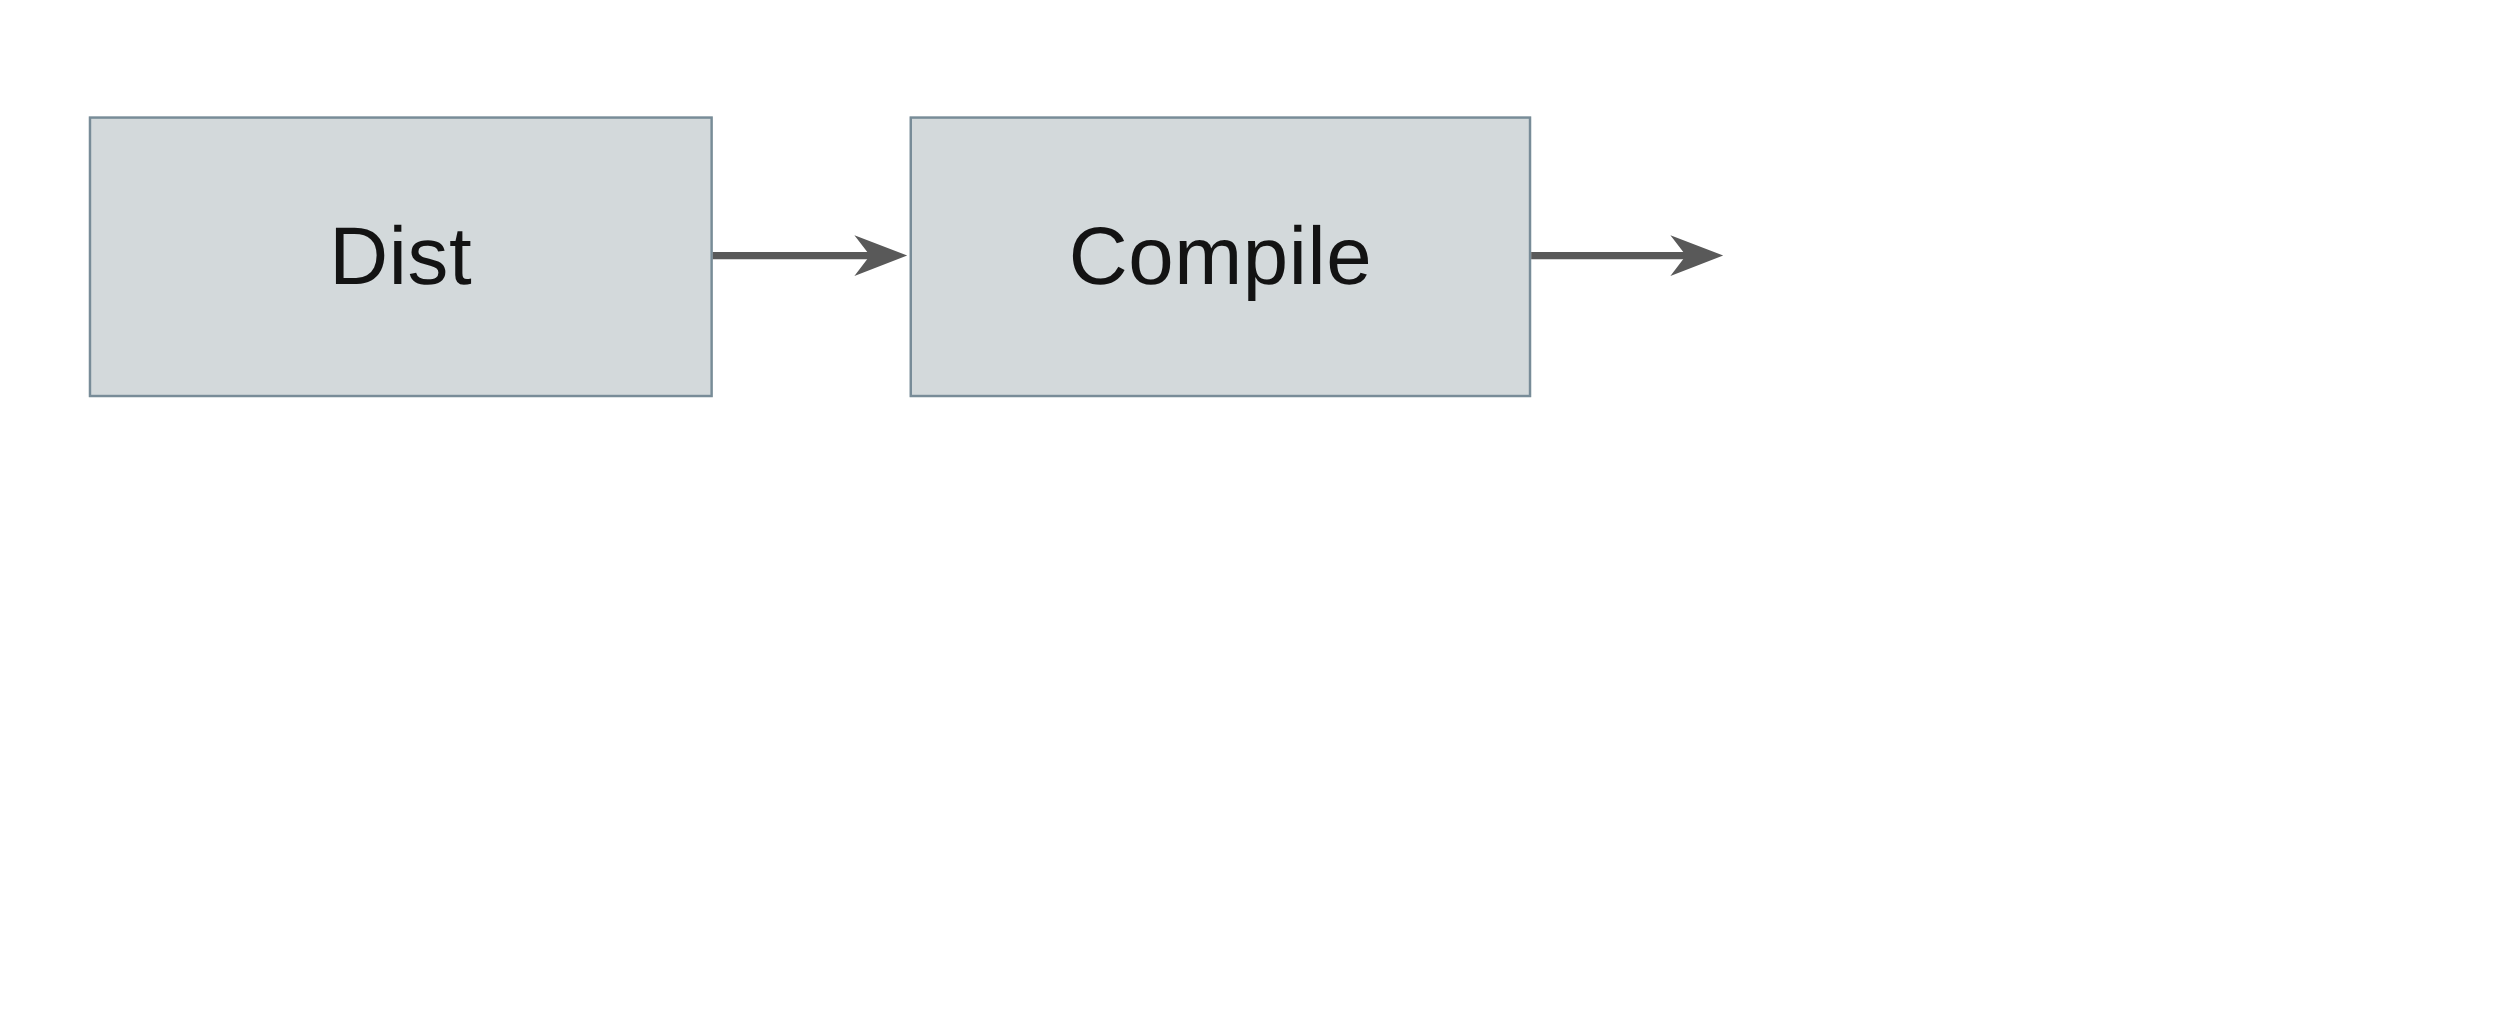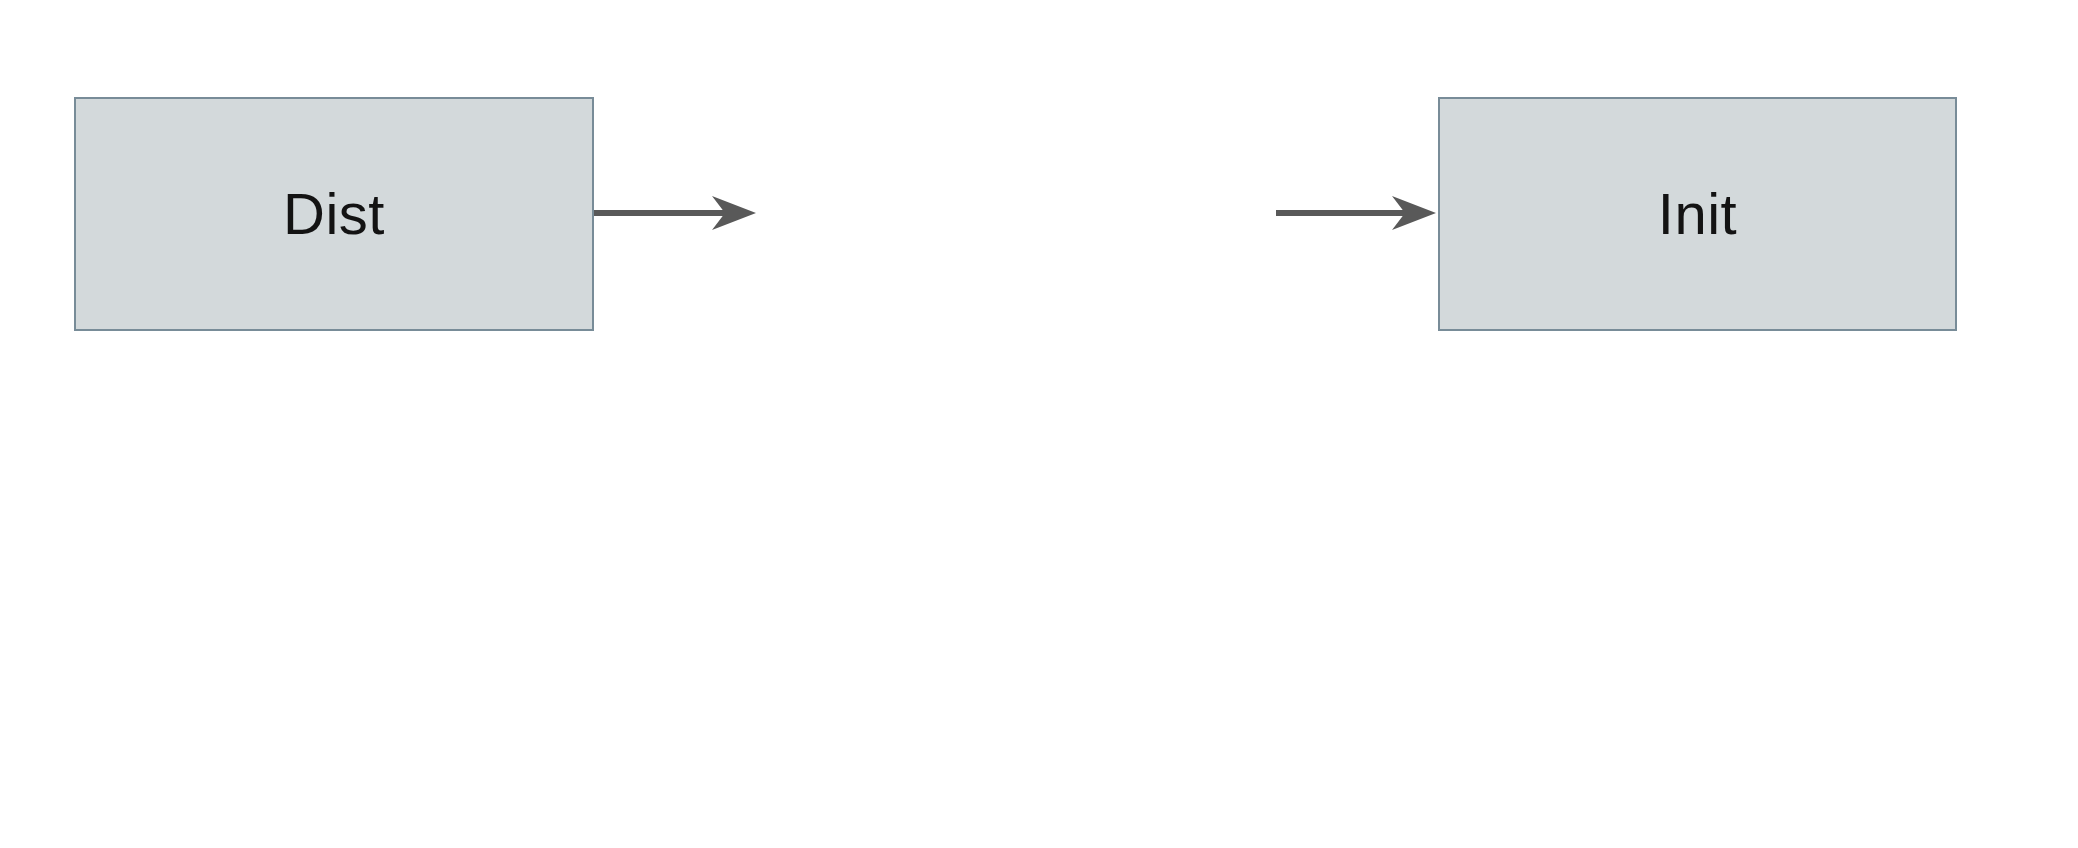--- a/index.html
+++ b/index.html
@@ -18,21 +18,21 @@
   .node {
     position: absolute;
     box-sizing: border-box;
     background: var(--node-fill, #d3d9db);
     border: 2.5px solid var(--node-border, #788c98);
     display: flex;
     align-items: center;
     justify-content: center;
   }
   .node-label {
-    font-size: 58px;
+    font-size: 68px;
     line-height: 1;
     color: var(--text, #131313);
     white-space: nowrap;
     letter-spacing: 0.5px;
   }
   .node-dist    { left: 74px;   top: 97px;  width: 520px; height: 234px; }
   .node-compile { left: 758px;  top: 97px;  width: 518px; height: 234px; }
   .node-init    { left: 1438px; top: 97px;  width: 519px; height: 234px; }
   .node-clean   { left: 760px;  top: 512px; width: 518px; height: 234px; }
   .edges-layer {
@@ -54,24 +54,24 @@
 </style>
 </head>
 <body>
 
 <div class="canvas">
 
   <div class="node node-dist">
     <span class="node-label">Dist</span>
   </div>
 
+  <div class="node node-compile">
+    <span class="node-label">Compile</span>
+  </div>
 
-  <div class="node node-init">
-    <span class="node-label">Init</span>
-  </div>
 
 
   <svg class="edges-layer" viewBox="0 0 2078 848" xmlns="http://www.w3.org/2000/svg">
     <g>
       <line class="edge-shaft" x1="594" y1="213" x2="727" y2="213"></line>
       <polygon class="edge-head" points="756,213 712,196 725,213 712,230"></polygon>
     </g>
     <g>
       <line class="edge-shaft" x1="1276" y1="213" x2="1407" y2="213"></line>
       <polygon class="edge-head" points="1436,213 1392,196 1405,213 1392,230"></polygon>

